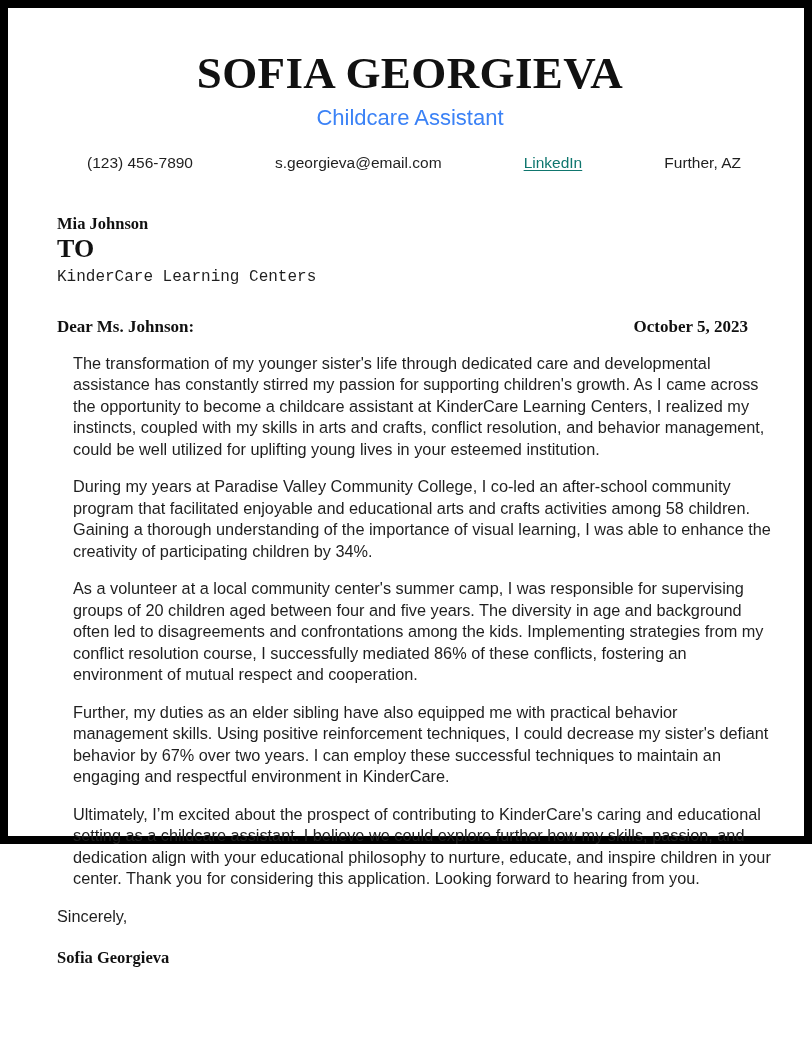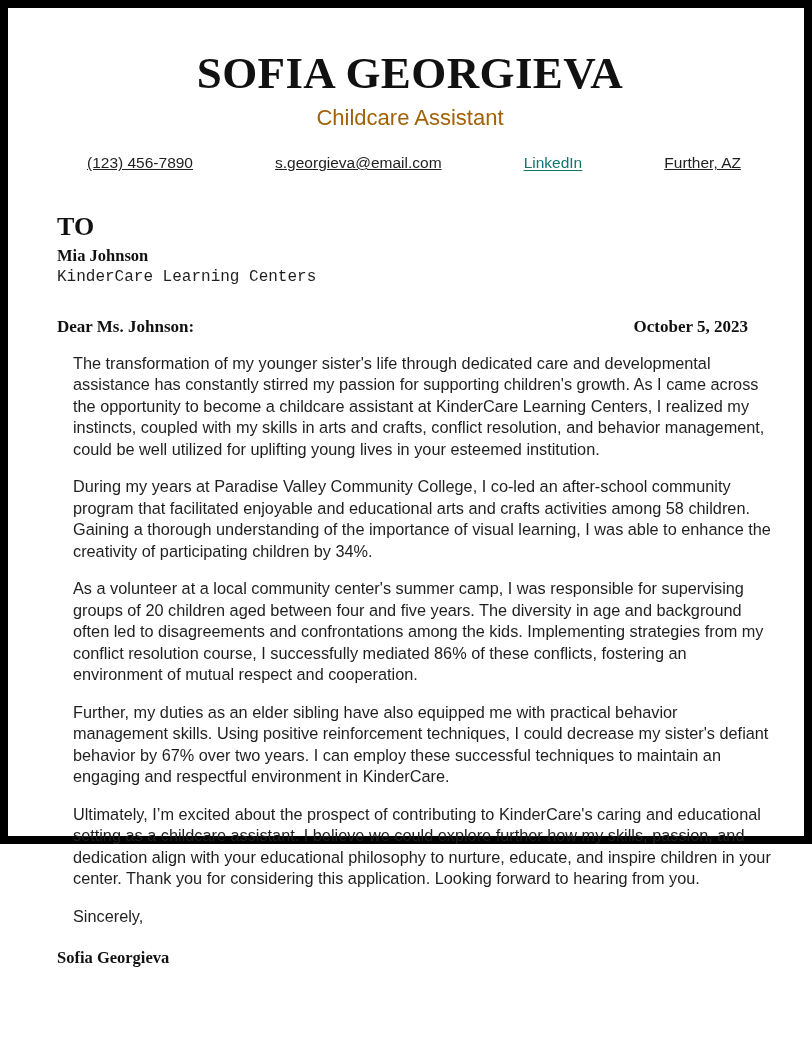--- a/index.html
+++ b/index.html
@@ -44,38 +44,37 @@
     letter-spacing: 0.4px;
     color: #111111;
     margin: 0;
     white-space: nowrap;
   }
   #candidate-title {
     font-family: "Liberation Sans", sans-serif;
     font-weight: 400;
     font-size: 22px;
     line-height: 1.25;
-    color: #a16207;
+    color: #3b82f6;
     margin: 6px 0 0 0;
   }
 
   
   #contact-row {
     display: flex;
     justify-content: space-between;
     align-items: baseline;
     margin: 22px 0 0 0;
     padding: 0 30px 0 38px;
     font-size: 15.5px;
     line-height: 1.3;
     color: #1f1f1f;
   }
   #contact-row .contact-item {
     white-space: nowrap;
-    text-decoration: underline;
   }
   #contact-row .contact-link {
     color: #0f766e;
     text-decoration: underline;
     text-underline-offset: 2px;
   }
 
   
   #recipient-block {
     margin-top: 40px;
@@ -141,21 +140,21 @@
   
   #closing-block {
     padding-left: 8px;
     margin-top: 6px;
   }
   #closing-salutation {
     font-family: "Liberation Sans", sans-serif;
     font-size: 16.3px;
     line-height: 21.5px;
     color: #1f1f1f;
-    margin: 16px;
+    margin: 0;
   }
   #signature-name {
     font-family: "Liberation Serif", serif;
     font-weight: bold;
     font-size: 16.5px;
     line-height: 1.3;
     color: #111111;
     margin: 20px 0 0 0;
   }
 </style>
@@ -171,22 +170,22 @@
     </div>
 
     <div id="contact-row">
       <span class="contact-item">(123) 456-7890</span>
       <span class="contact-item">s.georgieva@email.com</span>
       <span class="contact-item contact-link">LinkedIn</span>
       <span class="contact-item">Further, AZ</span>
     </div>
 
     <div id="recipient-block">
+      <div id="recipient-name">Mia Johnson</div>
       <div id="to-heading">TO</div>
-      <div id="recipient-name">Mia Johnson</div>
       <div class="recipient-line">KinderCare Learning Centers</div>
     </div>
 
     <div id="salutation-row">
       <span id="salutation">Dear Ms. Johnson:</span>
       <span id="letter-date">October 5, 2023</span>
     </div>
 
     <div id="letter-body">
       <p class="body-paragraph">The transformation of my younger sister's life through dedicated care and developmental assistance has constantly stirred my passion for supporting children's growth. As I came across the opportunity to become a childcare assistant at KinderCare Learning Centers, I realized my instincts, coupled with my skills in arts and crafts, conflict resolution, and behavior management, could be well utilized for uplifting young lives in your esteemed institution.</p>

